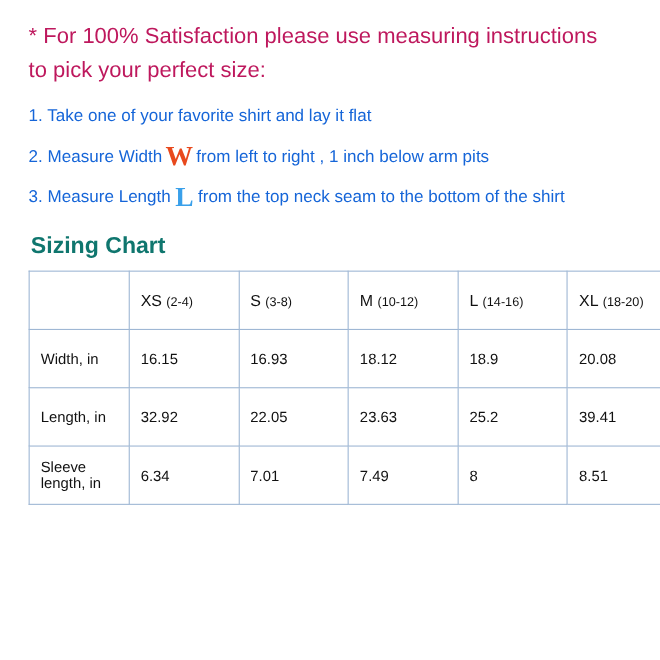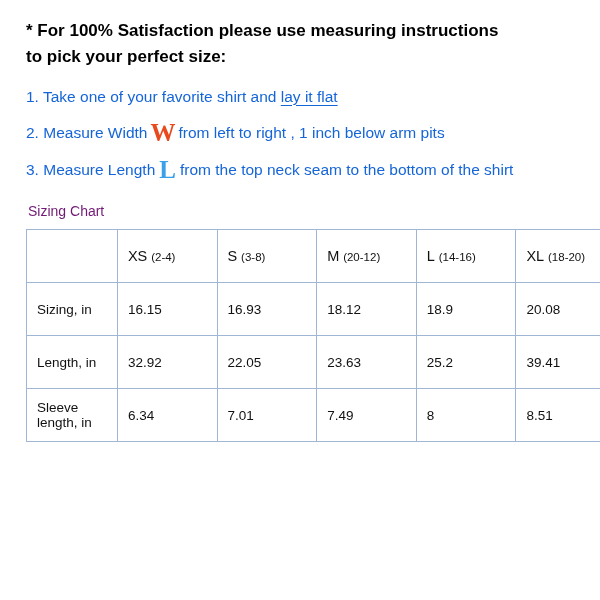--- a/index.html
+++ b/index.html
@@ -14,40 +14,39 @@
     overflow: hidden;
   }
   .page {
     position: relative;
     width: 600px;
     height: 600px;
     box-sizing: border-box;
     padding: 18px 26px 0 26px;
   }
   .intro {
-    color: #000000;
-    font-size: 17px;
-    font-weight: bold;
+    color: #be185d;
+    font-size: 20px;
+    font-weight: normal;
     line-height: 1.55;
     margin: 0 0 14px 0;
   }
   .step {
     color: #1565d8;
     font-size: 15.5px;
     line-height: 1.6;
     margin: 0 0 12px 0;
   }
   .step .num {
     font-weight: normal;
   }
   .step .kw {
     font-weight: normal;
   }
   .underline {
-    text-decoration: underline;
     text-underline-offset: 3px;
   }
   .glyph-w {
     color: #e8491d;
     font-weight: bold;
     font-size: 25px;
     font-family: "Liberation Serif", serif;
     line-height: 0;
     position: relative;
     top: 3px;
@@ -57,23 +56,23 @@
     color: #3aa0ea;
     font-weight: bold;
     font-size: 25px;
     font-family: "Liberation Serif", serif;
     line-height: 0;
     position: relative;
     top: 3px;
     padding: 0 4px;
   }
   .chart-title {
-    color: #701a75;
-    font-size: 14px;
-    font-weight: normal;
+    color: #0f766e;
+    font-size: 21px;
+    font-weight: bold;
     margin: 20px 0 10px 2px;
   }
   table.sizing {
     border-collapse: collapse;
     width: 590px;
     table-layout: fixed;
   }
   table.sizing td, table.sizing th {
     border: 1px solid #9fb7d4;
     padding: 9px 10px;
@@ -139,35 +138,35 @@
         <th>
           <span class="size-name">XS</span>
           <span class="size-range">(2-4)</span>
         </th>
         <th>
           <span class="size-name">S</span>
           <span class="size-range">(3-8)</span>
         </th>
         <th>
           <span class="size-name">M</span>
-          <span class="size-range">(20-12)</span>
+          <span class="size-range">(10-12)</span>
         </th>
         <th>
           <span class="size-name">L</span>
           <span class="size-range">(14-16)</span>
         </th>
         <th>
           <span class="size-name">XL</span>
           <span class="size-range">(18-20)</span>
         </th>
       </tr>
     </thead>
     <tbody>
       <tr>
-        <td class="rowhead">Sizing, in</td>
+        <td class="rowhead">Width, in</td>
         <td>16.15</td>
         <td>16.93</td>
         <td>18.12</td>
         <td>18.9</td>
         <td>20.08</td>
       </tr>
       <tr>
         <td class="rowhead">Length, in</td>
         <td>32.92</td>
         <td>22.05</td>

